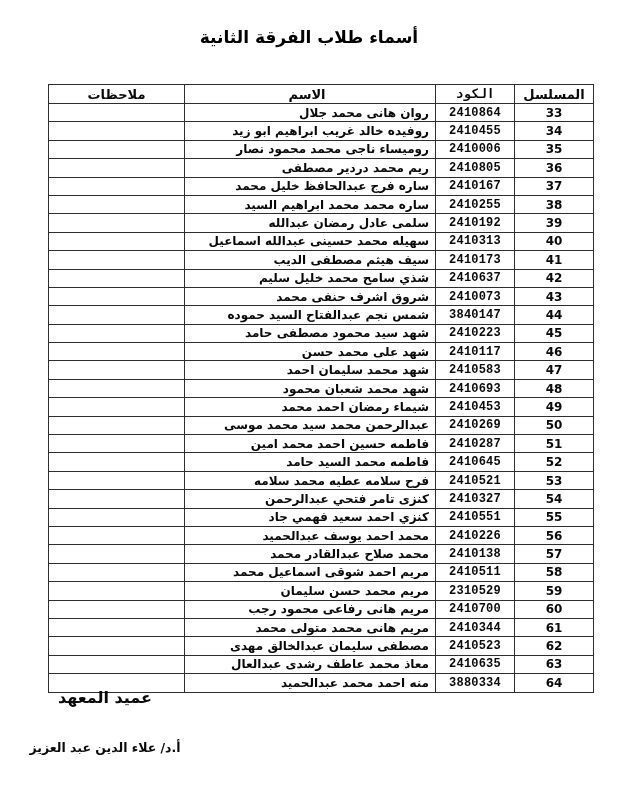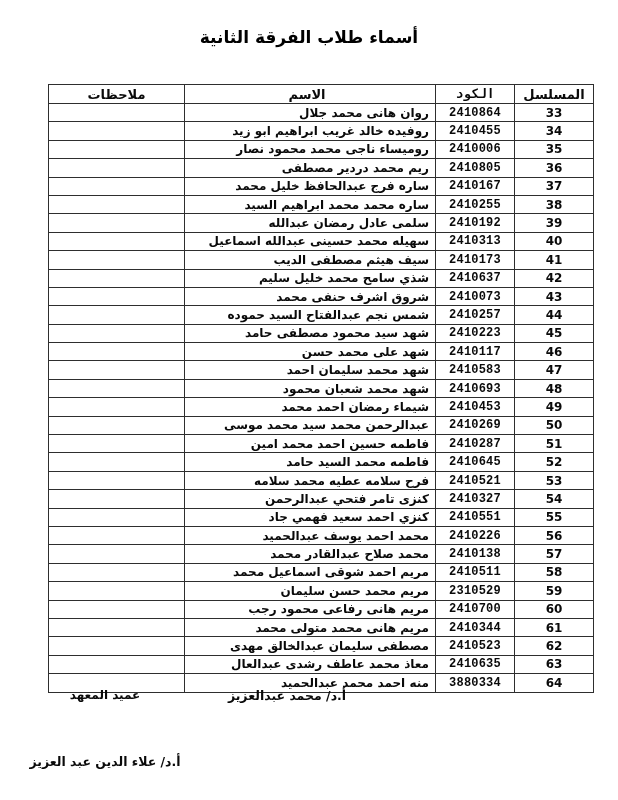--- a/index.html
+++ b/index.html
@@ -24,21 +24,21 @@
   table.students th{height:18px;font-size:13px;text-align:center;}
   table.students td{height:17.4px;font-size:12px;}
   .col-serial{width:78px;text-align:center;}
   .col-code{width:78px;text-align:center;letter-spacing:0.2px;font-family:Liberation Mono, monospace;}
   .col-name{width:244px;text-align:right;padding-right:6px !important;font-size:11.5px;margin-left:36px;}
   .col-notes{width:135px;}
   .signatures{
     position:absolute;top:688px;left:0;width:618px;height:100px;direction:rtl;
   }
   .sig{position:absolute;width:210px;text-align:center;}
-  .sig .role{font-size:12px;font-weight:bold;margin-bottom:52px;white-space:nowrap;}
+  .sig .role{font-size:16px;font-weight:bold;margin-bottom:33px;white-space:nowrap;}
   .sig .name{font-size:12.5px;font-weight:bold;white-space:nowrap;}
   .sig-director{left:333px;}
   .sig-deputy{left:182px;}
   .sig-dean{left:0px;}
 </style>
 </head>
 <body>
 
 <div class="title-block">
   <div class="title-line">أسماء طلاب الفرقة الثانية</div>
@@ -115,21 +115,21 @@
         <td class="col-notes"></td>
       </tr>
       <tr>
         <td class="col-serial">43</td>
         <td class="col-code">2410073</td>
         <td class="col-name">شروق اشرف حنفى محمد</td>
         <td class="col-notes"></td>
       </tr>
       <tr>
         <td class="col-serial">44</td>
-        <td class="col-code">2410257</td>
+        <td class="col-code">3840147</td>
         <td class="col-name">شمس نجم عبدالفتاح السيد حموده</td>
         <td class="col-notes"></td>
       </tr>
       <tr>
         <td class="col-serial">45</td>
         <td class="col-code">2410223</td>
         <td class="col-name">شهد سيد محمود مصطفى حامد</td>
         <td class="col-notes"></td>
       </tr>
       <tr>
@@ -244,19 +244,18 @@
         <td class="col-serial">64</td>
         <td class="col-code">3880334</td>
         <td class="col-name">منه احمد محمد عبدالحميد</td>
         <td class="col-notes"></td>
       </tr>
     </tbody>
 </table>
 
 <div class="signatures">
   <div class="sig sig-deputy">
-    <div class="name">أ.د/ محمد عبدالعزيز</div>
   </div>
   <div class="sig sig-dean">
     <div class="role">عميد المعهد</div>
     <div class="name">أ.د/ علاء الدين عبد العزيز</div>
   </div>
 </div>
 
 </body></html>

